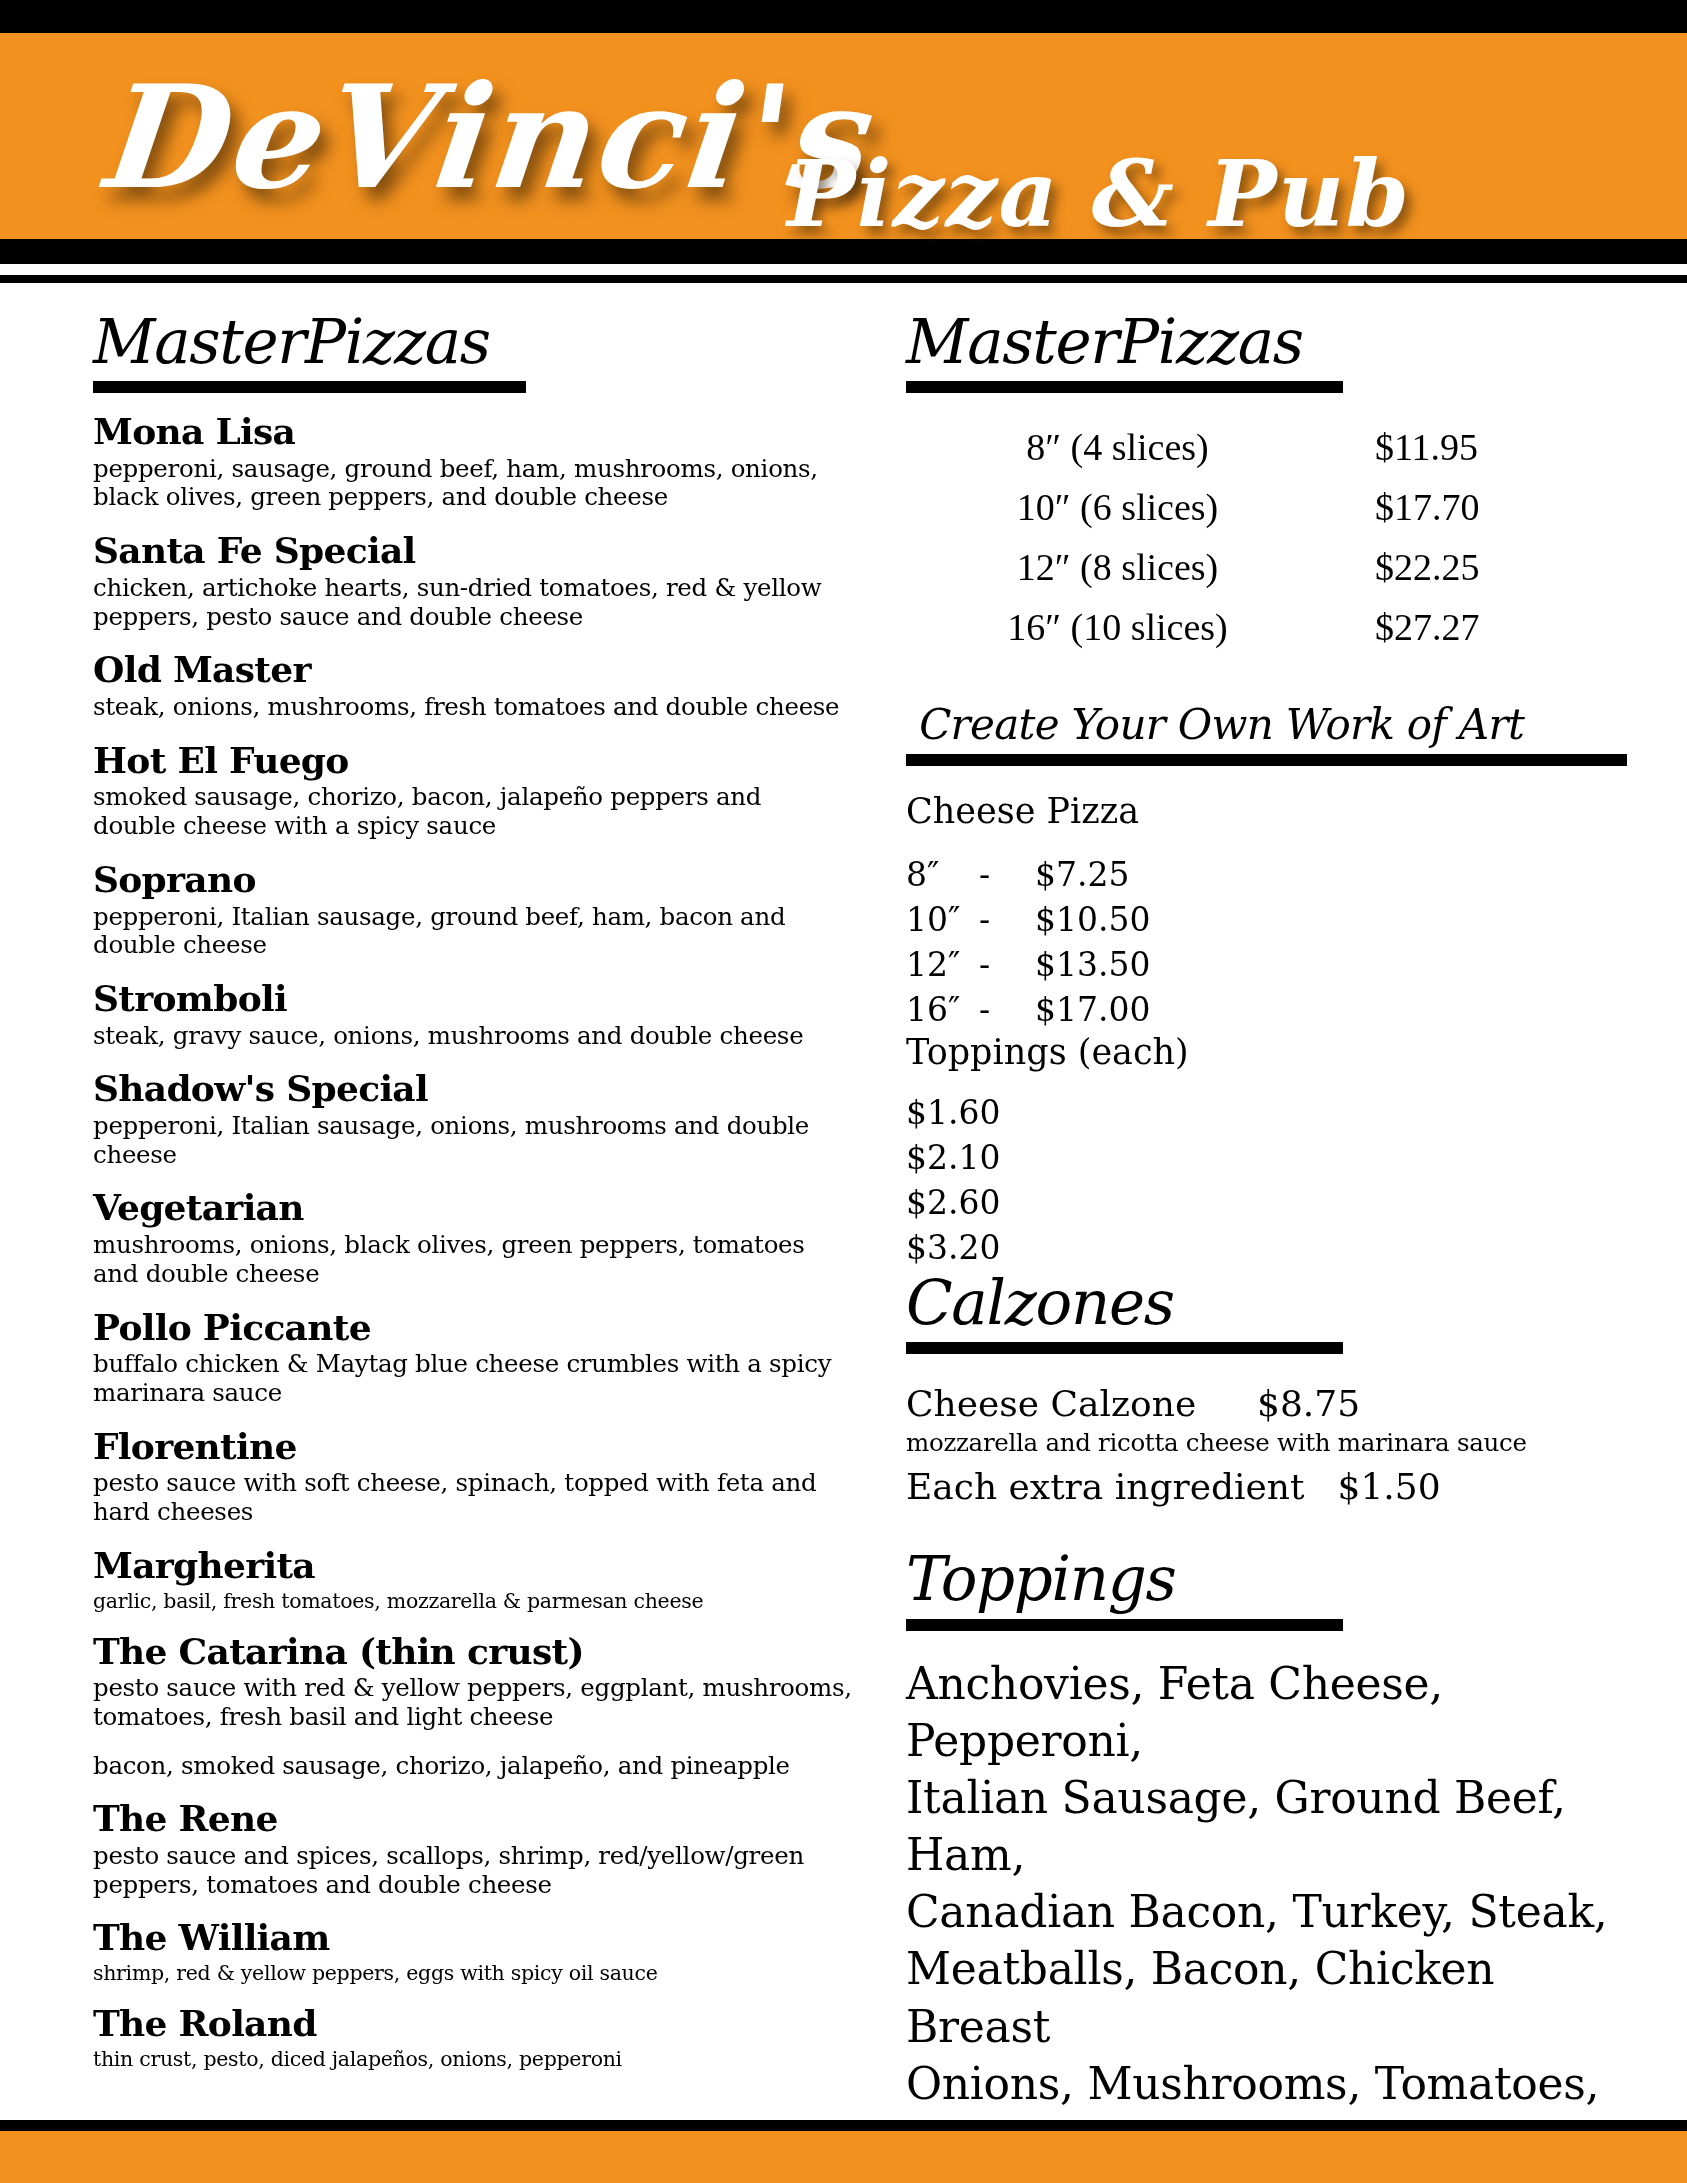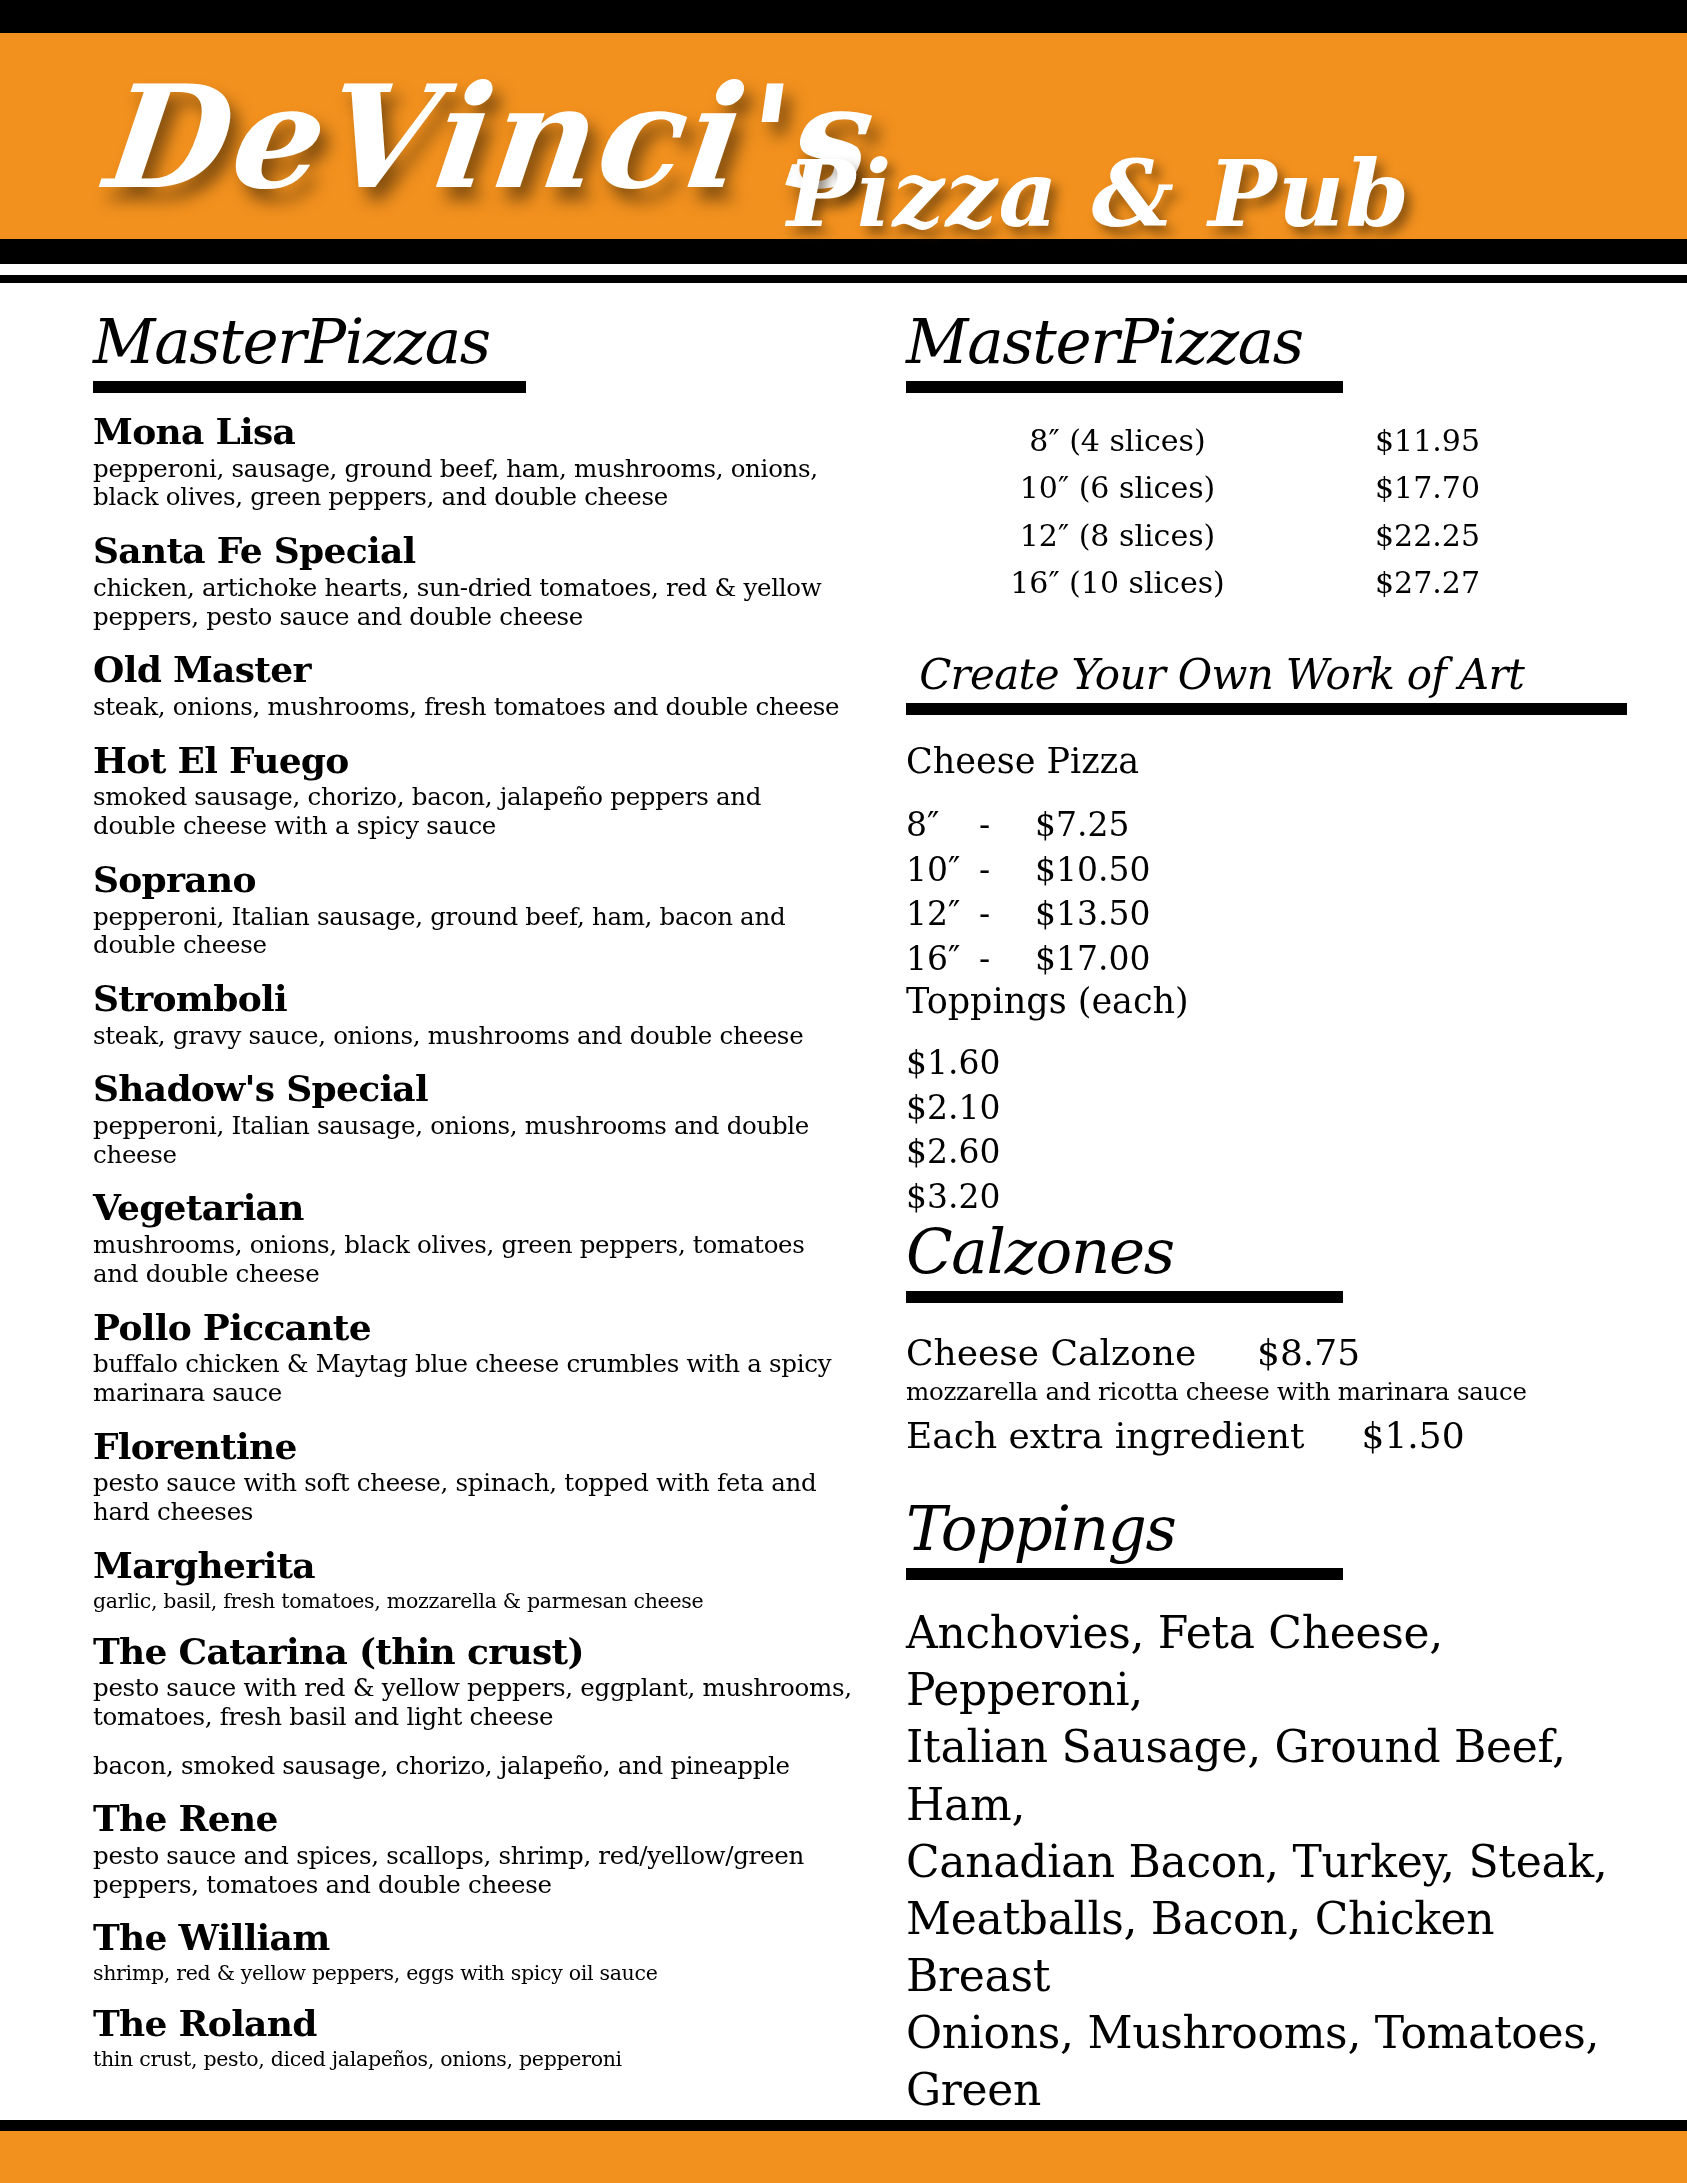--- a/index.html
+++ b/index.html
@@ -39,42 +39,42 @@
   .rule-toppings { width:437px; }
   .rule-desserts { width:351px; }
 
   .item { margin-top:20px; }
   .item:first-of-type { margin-top:16px; }
   .item-name { font-size:36px; font-weight:bold; letter-spacing:-0.7px; line-height:1.05; }
   .item-desc { font-size:24.5px; line-height:1.17; letter-spacing:-0.3px; white-space:pre-line; margin-top:4px; }
   .item-desc.small { font-size:20.5px; }
 
   .sizes-table { margin-top:24px; }
-  .size-row { display:flex; font-size:30px; line-height:1.58; }
+  .size-row { display:flex; font-size:38px; line-height:1.58;font-family:Liberation Serif, serif; }
   .size-label { width:423px; text-align:center; }
   .size-price { margin-left:46px; }
 
   .create-section { margin-top:46px; }
   .create-title { font-style:italic; font-weight:400; font-size:42px; letter-spacing:-0.7px; padding-left:13.2px; line-height:1.05; }
   .create-cols { display:flex; margin-top:26.5px;flex-direction:column; }
   .create-left { width:423px; flex:none; }
   .create-right { flex:1; }
   .col-header { font-size:35px; line-height:1.1; }
   .cyo-rows { margin-top:22.5px; }
   .cyo-row { display:flex; font-size:33px; line-height:1.36; }
   .cyo-size { width:73px; }
   .cyo-dash { width:56px; }
   .topping-rows { margin-top:20px; }
   .topping-price { font-size:33px; line-height:1.36; }
 
   .calzones-section { }
   .calzone-line { display:flex; font-size:36px; margin-top:30px; line-height:1.1; }
   .calzone-name { width:351px; }
   .calzone-desc { font-size:24.5px; letter-spacing:-0.3px; margin-top:4px; }
-  .extra-line { display:flex; font-size:36px; margin-top:9.3px; line-height:1.15;gap:24px; }
+  .extra-line { display:flex; font-size:36px; margin-top:9.3px; line-height:1.15; }
   .extra-price { margin-left:33px; }
 
   .toppings-section { margin-top:40px; }
   .toppings-text { font-size:44px; line-height:1.3; letter-spacing:-0.3px; white-space:pre-line; margin-top:24px; }
 
   .desserts-section { margin-top:20px; }
   .dessert-line { display:flex; font-size:35px; margin-top:20px; line-height:1.15; }
   .dessert-price { margin-left:50px; }
 
   .footer-black  { height:11.2px; background:#000; flex:none; }

